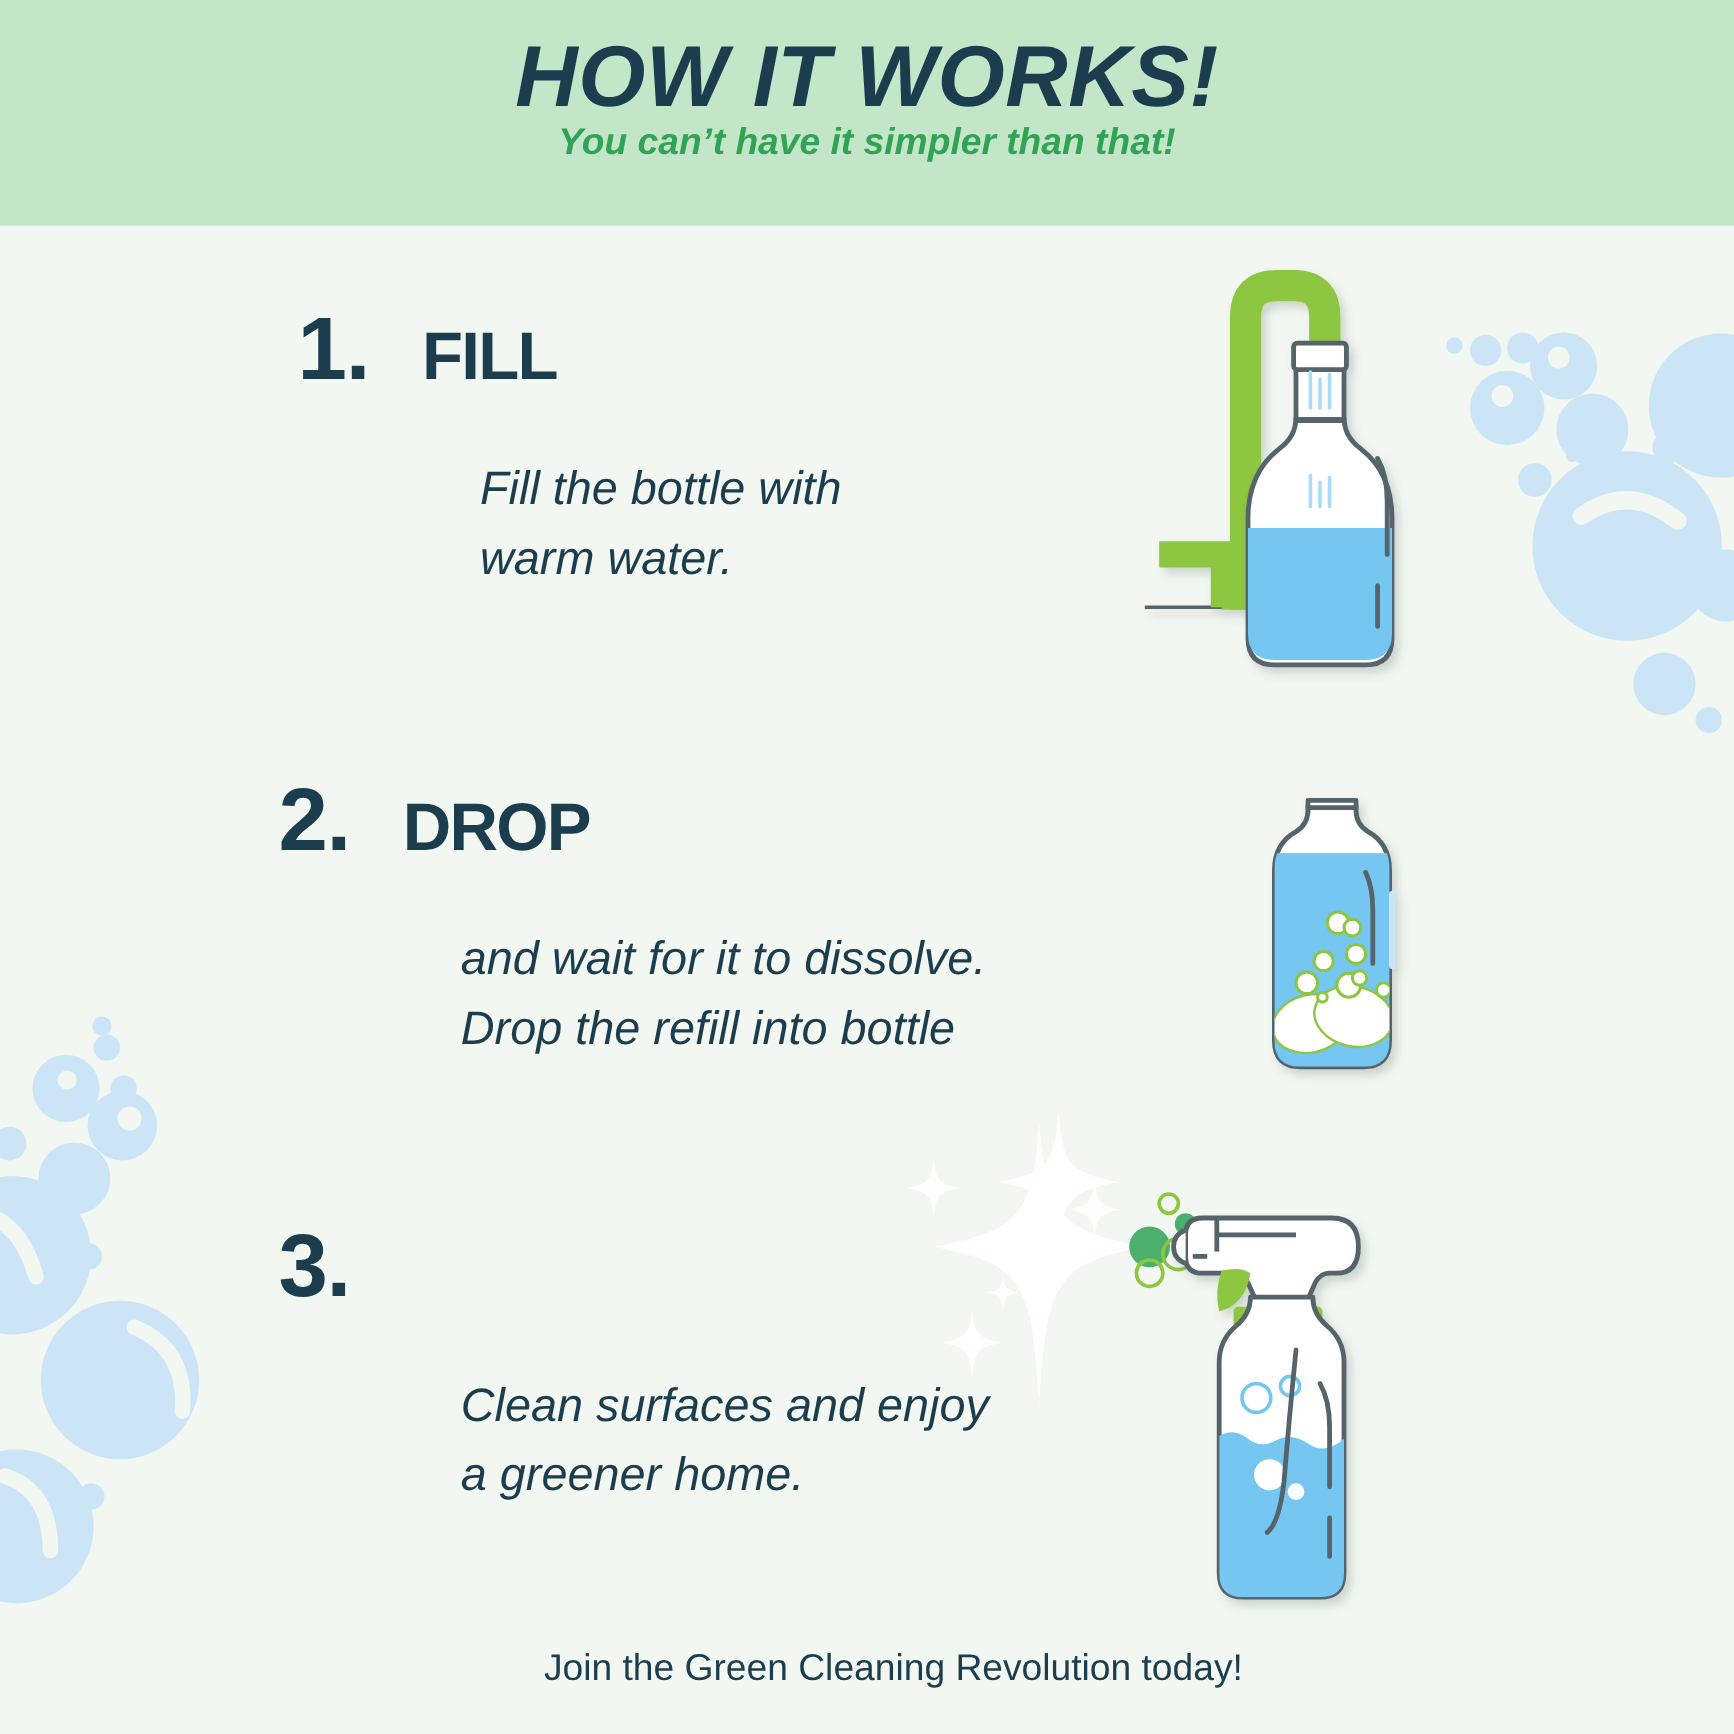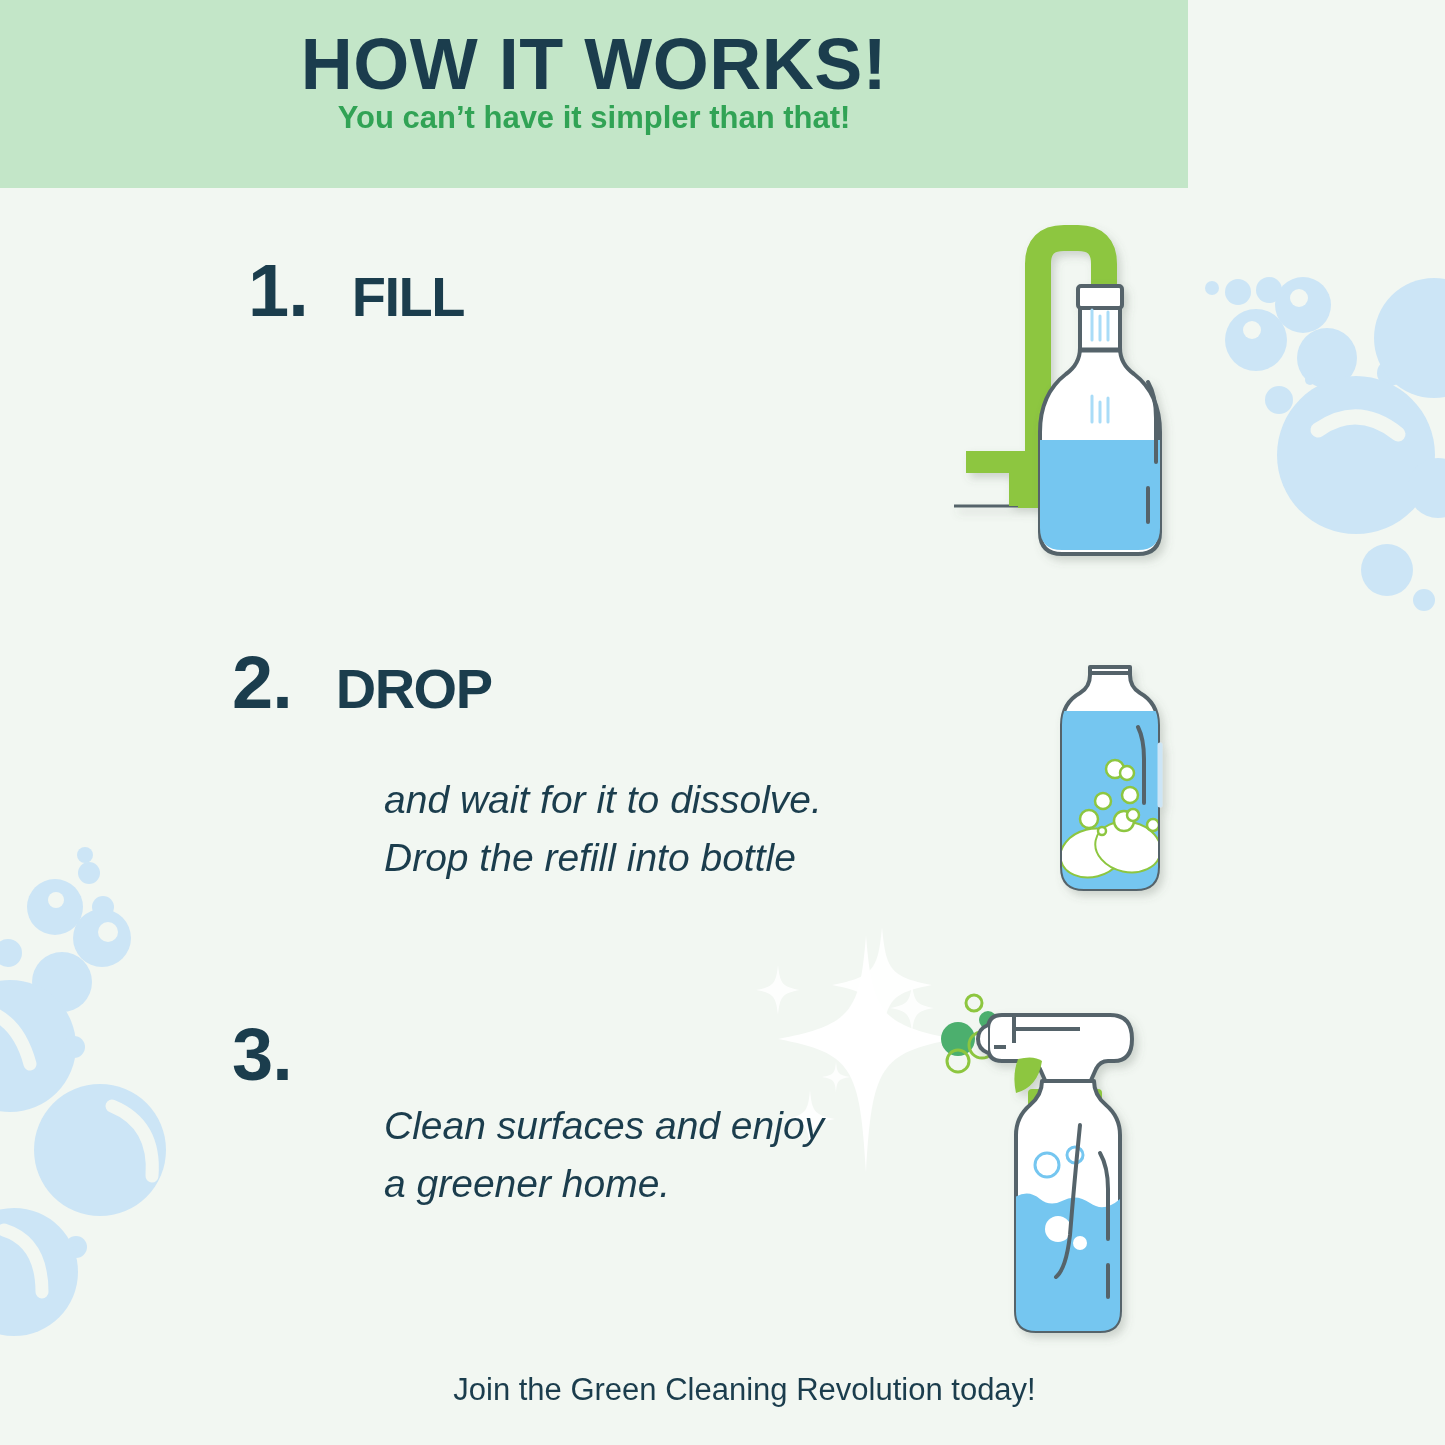--- a/index.html
+++ b/index.html
@@ -27,28 +27,29 @@
     left: 0; top: 0;
     width: 1445px; height: 1445px;
     z-index: 0;
     pointer-events: none;
   }
 
   
   #header {
     position: absolute;
     left: 0; top: 0;
-    width: 1188px;
+    width: 1445px;
     height: 188px;
     background: #c3e6c8;
     z-index: 3;
     display: flex;
     flex-direction: column;
     align-items: center;
     justify-content: flex-start;
+    font-style: italic;
   }
   #title {
     margin-top: 28px;
     font-size: 72px;
     font-weight: bold;
     letter-spacing: 0.5px;
     color: #1b3d4d;
     line-height: 1.0;
     text-align: center;
     white-space: nowrap;
@@ -199,20 +200,24 @@
                C68 202 66 198 45 194 C66 190 68 186 70 165 Z" opacity="0.9"></path>
       <path d="M96 136 C97 148 98 150 110 152 C98 154 97 156 96 168
                C95 156 94 154 82 152 C94 150 95 148 96 136 Z" opacity="0.8"></path>
     </g>
   </svg>
 
   <div class="step" id="step1">
     <div class="step-heading">
       <span class="step-num">1.</span>
       <span class="step-word">FILL</span>
+    </div>
+    <div class="step-desc" style="margin-top:46px;">
+      <div>Fill the bottle with</div>
+      <div>warm water.</div>
     </div>
   </div>
 
   <svg class="art" id="art1" width="320" height="370" viewBox="0 0 320 370">
     <defs>
       <filter id="sh1" x="-30%" y="-30%" width="180%" height="180%">
         <feDropShadow dx="4" dy="5" stdDeviation="4" flood-color="#5a6b5a" flood-opacity="0.25"></feDropShadow>
       </filter>
     </defs>
     <g filter="url(#sh1)">
@@ -304,21 +309,21 @@
 
       <path d="M118 82 q6 12 6 32 l0 44" stroke="#55646b" stroke-width="4" fill="none" stroke-linecap="round"></path>
       <line x1="140" y1="100" x2="140" y2="160" stroke="#cce5f6" stroke-width="5" stroke-linecap="round"></line>
     </g>
   </svg>
 
   <div class="step" id="step3">
     <div class="step-heading">
       <span class="step-num">3.</span>
     </div>
-    <div class="step-desc" style="">
+    <div class="step-desc" style="margin-top:46px;">
       <div>Clean surfaces and enjoy</div>
       <div>a greener home.</div>
     </div>
   </div>
 
   <svg class="art" id="art3" width="300" height="380" viewBox="0 0 300 380">
     <defs>
       <filter id="sh3" x="-30%" y="-30%" width="180%" height="180%">
         <feDropShadow dx="4" dy="5" stdDeviation="4" flood-color="#5a6b5a" flood-opacity="0.25"></feDropShadow>
       </filter>

